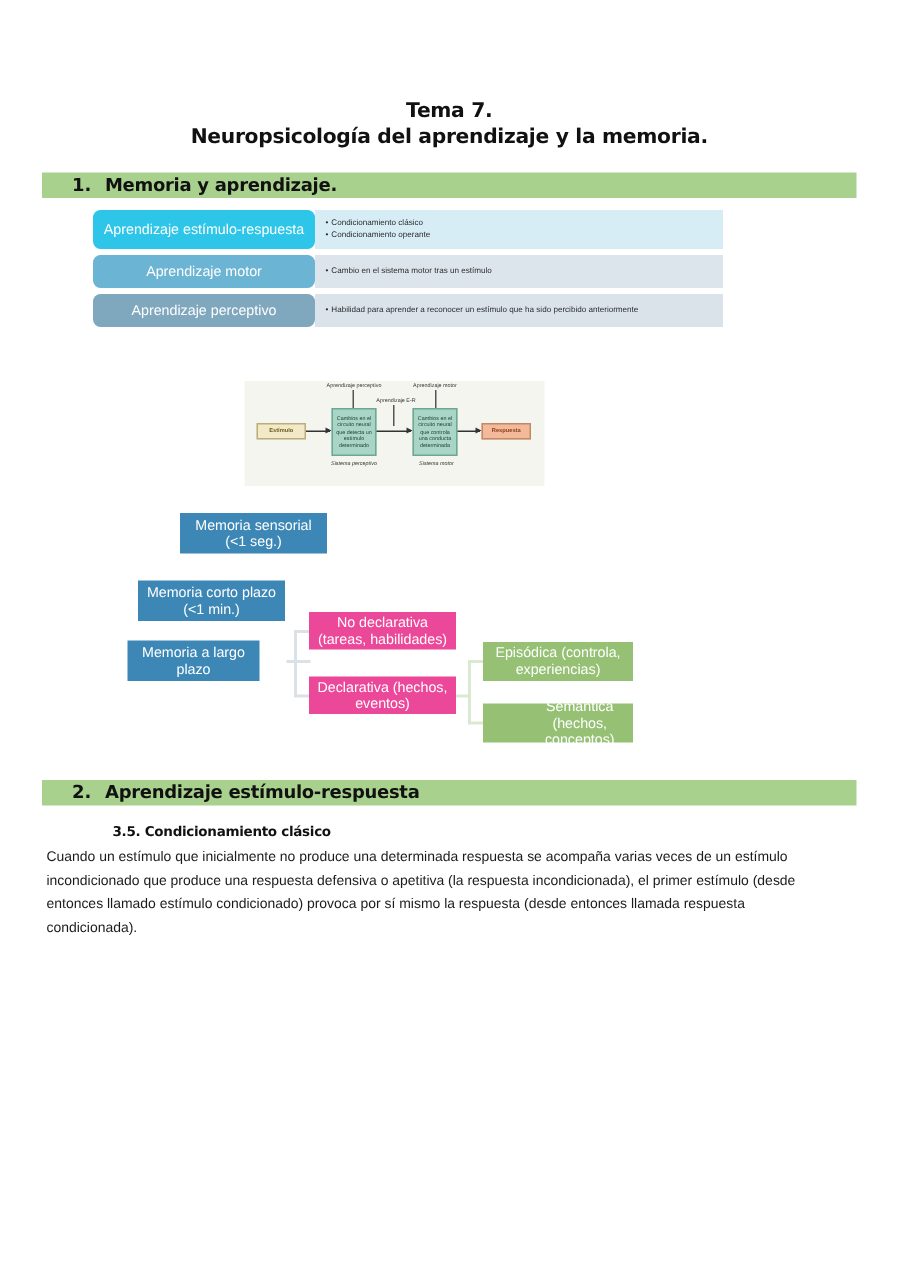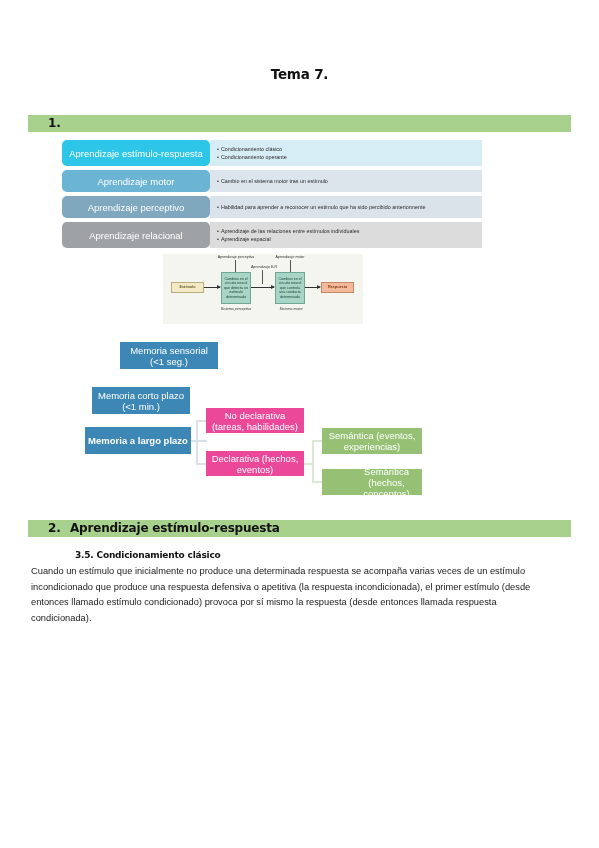--- a/index.html
+++ b/index.html
@@ -231,21 +231,21 @@
     line-height: 11px;
     padding: 2px 3px;
     pointer-events: auto;
   }
   .mbox.blue { background: #3c87b5; }
   .mbox.gray { background: #ec4899; }
   .mbox.green { background: #96c175; }
 
   #mem-sensorial   { left: 85px; top: 342px; width: 98px; height: 27px; margin-left: 35px; }
   #mem-corto       { left: 92px; top: 387px; width: 98px; height: 27px; }
-  #mem-largo       { left: 85px; top: 427px; width: 106px; height: 27px; font-weight: bold; }
+  #mem-largo       { left: 85px; top: 427px; width: 88px; height: 27px; }
   #mem-nodecl      { left: 206px; top: 408px; width: 98px; height: 25px; }
   #mem-decl        { left: 206px; top: 451px; width: 98px; height: 25px; }
   #mem-episodica   { left: 322px; top: 428px; width: 100px; height: 26px; }
   #mem-semantica   { left: 322px; top: 469px; width: 100px; height: 26px; padding-left: 32px; }
 
   .connector {
     position: absolute;
     border-color: #d7dde2;
     border-style: solid;
     border-width: 0;
@@ -290,24 +290,26 @@
     text-align: left;
   }
 </style>
 </head>
 <body>
 
 <div class="page">
 
   <div class="doc-title">
     <span>Tema 7.</span>
+    <span class="line2">Neuropsicología del aprendizaje y la memoria.</span>
   </div>
 
   <div class="section-band" id="band1">
     <span class="band-num">1.</span>
+    <span class="band-text">Memoria y aprendizaje.</span>
   </div>
 
   <div class="lt-table">
 
     <div class="lt-row r1">
       <div class="lt-label" style="background:#2dc6e8">Aprendizaje estímulo-respuesta</div>
       <div class="lt-desc" style="background:#d6edf5">
         <span class="bullet-line">Condicionamiento clásico</span>
         <span class="bullet-line">Condicionamiento operante</span>
       </div>
@@ -320,27 +322,20 @@
       </div>
     </div>
 
     <div class="lt-row r3">
       <div class="lt-label" style="background:#7fa7bd">Aprendizaje perceptivo</div>
       <div class="lt-desc" style="background:#dbe3ea">
         <span class="bullet-line">Habilidad para aprender a reconocer un estímulo que ha sido percibido anteriormente</span>
       </div>
     </div>
 
-    <div class="lt-row r4">
-      <div class="lt-label" style="background:#9ea2a7">Aprendizaje relacional</div>
-      <div class="lt-desc" style="background:#dcdcdc">
-        <span class="bullet-line">Aprendizaje de las relaciones entre estímulos individuales</span>
-        <span class="bullet-line">Aprendizaje espacial</span>
-      </div>
-    </div>
   </div>
 
   <div class="flow">
     <div class="flabel lbl-percep">Aprendizaje perceptivo</div>
     <div class="flabel lbl-motor">Aprendizaje motor</div>
     <div class="flabel lbl-er">Aprendizaje E-R</div>
 
     <div class="tick t1"></div>
     <div class="tick t2"></div>
     <div class="tick t3"></div>
@@ -366,21 +361,21 @@
     <div class="conn-v2 connector"></div>
     <div class="conn-h4 connector"></div>
     <div class="conn-h5 connector"></div>
     <div class="conn-h6 connector"></div>
 
     <div class="mbox blue" id="mem-sensorial">Memoria sensorial (&lt;1 seg.)</div>
     <div class="mbox blue" id="mem-corto">Memoria corto plazo (&lt;1 min.)</div>
     <div class="mbox blue" id="mem-largo">Memoria a largo plazo</div>
     <div class="mbox gray" id="mem-nodecl">No declarativa (tareas, habilidades)</div>
     <div class="mbox gray" id="mem-decl">Declarativa (hechos, eventos)</div>
-    <div class="mbox green" id="mem-episodica">Semántica (eventos, experiencias)</div>
+    <div class="mbox green" id="mem-episodica">Episódica (controla, experiencias)</div>
     <div class="mbox green" id="mem-semantica">Semántica (hechos, conceptos)</div>
   </div>
 
   <div class="section-band" id="band2">
     <span class="band-num">2.</span>
     <span class="band-text">Aprendizaje estímulo-respuesta</span>
   </div>
 
   <div class="subsection">3.5. Condicionamiento clásico</div>
 

